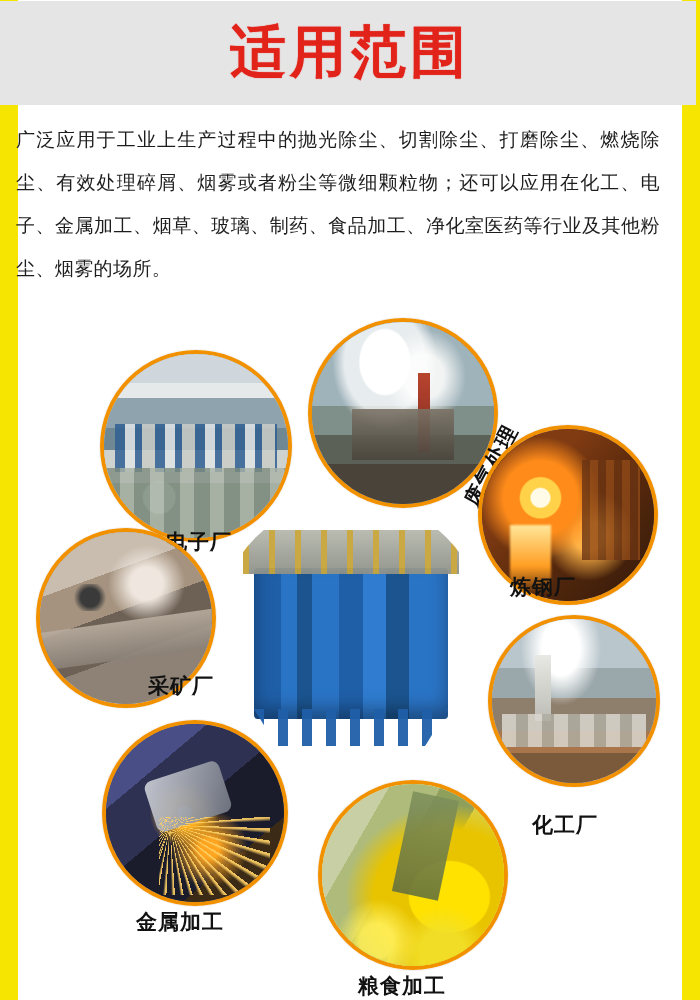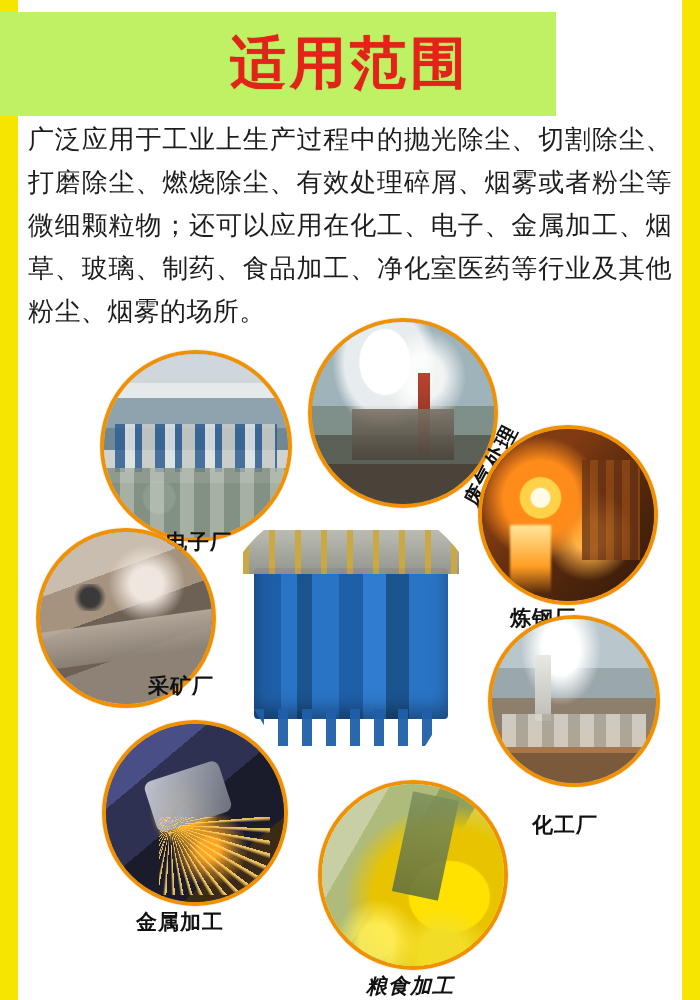--- a/index.html
+++ b/index.html
@@ -27,48 +27,48 @@
     height: 1000px;
     background: #f5e500;
   }
   .rail.left  { left: 0; }
   .rail.right { right: 0; }
 
   
   .header-band {
     position: absolute;
     left: 0;
-    top: 12px;
-    width: 556px;
+    top: 1px;
+    width: 696px;
     height: 104px;
-    background: #bef264;
+    background: #e5e5e5;
   }
   .header-title {
     position: absolute;
     left: 0;
     top: 0;
     width: 700px;
     height: 104px;
     display: flex;
     align-items: center;
     justify-content: center;
     font-size: 56px;
     font-weight: bold;
     letter-spacing: 4px;
     color: #e2231a;
     text-shadow: 0 0 1px #e2231a;
   }
 
   
   .body-copy {
     position: absolute;
-    left: 28px;
+    left: 16px;
     top: 118px;
     width: 644px;
-    font-size: 26px;
+    font-size: 19px;
     line-height: 43px;
     color: #1d1d1d;
     text-align: justify;
     letter-spacing: 0.4px;
   }
 
   
   .collage {
     position: absolute;
     left: 18px;
@@ -343,41 +343,41 @@
     <div class="caption" style="left:148px; top:228px;">电子厂</div>
 
     <div class="bubble" style="left:290px; top:18px; width:190px; height:190px;">
       <div class="art art-gas"></div>
     </div>
     <div class="caption rot" style="left:440px; top:198px;">废气处理</div>
 
     <div class="bubble" style="left:460px; top:125px; width:180px; height:180px;">
       <div class="art art-steel"></div>
     </div>
-    <div class="caption" style="left:492px; top:304px;">炼钢厂</div>
+    <div class="caption" style="left:492px; top:273px;">炼钢厂</div>
 
     <div class="bubble" style="left:18px; top:228px; width:180px; height:180px;">
       <div class="art art-mining"></div>
     </div>
     <div class="caption" style="left:130px; top:372px;">采矿厂</div>
 
     <div class="bubble" style="left:470px; top:315px; width:172px; height:172px;">
       <div class="art art-chem"></div>
     </div>
     <div class="caption" style="left:514px; top:511px;">化工厂</div>
 
     <div class="bubble" style="left:84px; top:420px; width:186px; height:186px;">
       <div class="art art-metal"></div>
     </div>
     <div class="caption" style="left:118px; top:608px;">金属加工</div>
 
     <div class="bubble" style="left:300px; top:480px; width:190px; height:190px;">
       <div class="art art-grain"></div>
     </div>
-    <div class="caption" style="left:348px; top:672px;font-style:italic;">粮食加工</div>
+    <div class="caption" style="left:340px; top:672px;">粮食加工</div>
 
     <div class="center-photo">
       <div class="art art-center">
         <div class="center-hoppers"></div>
       </div>
     </div>
 
   </div>
 </div>
 

